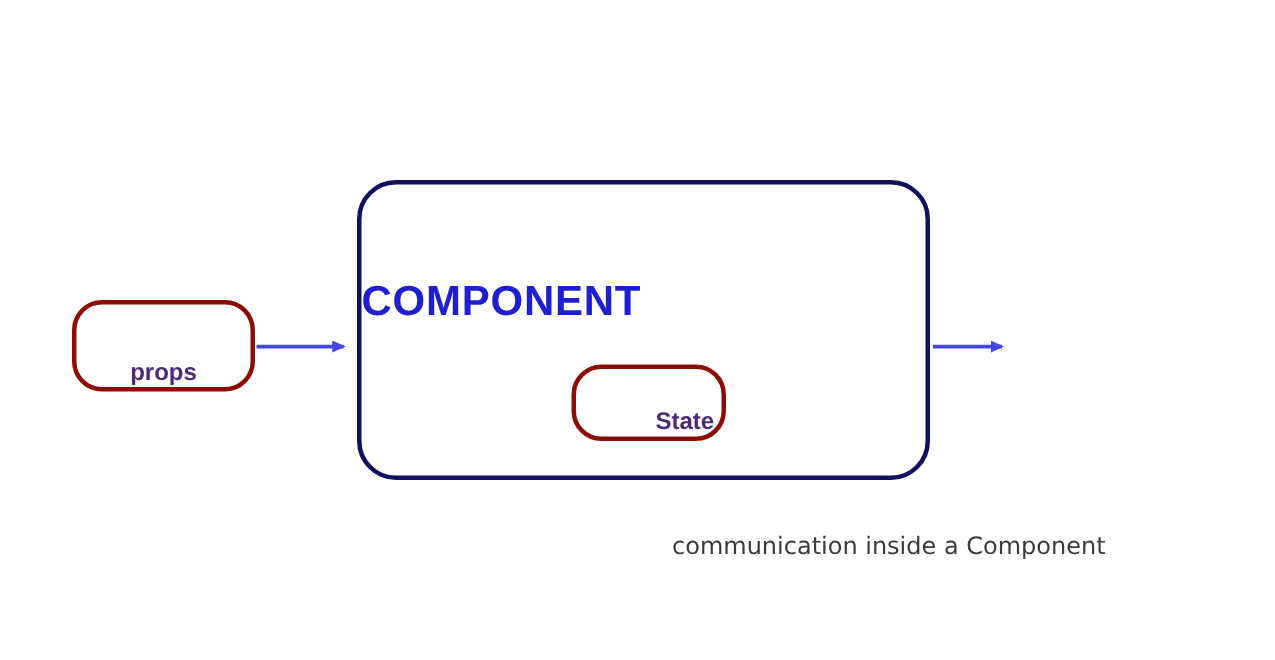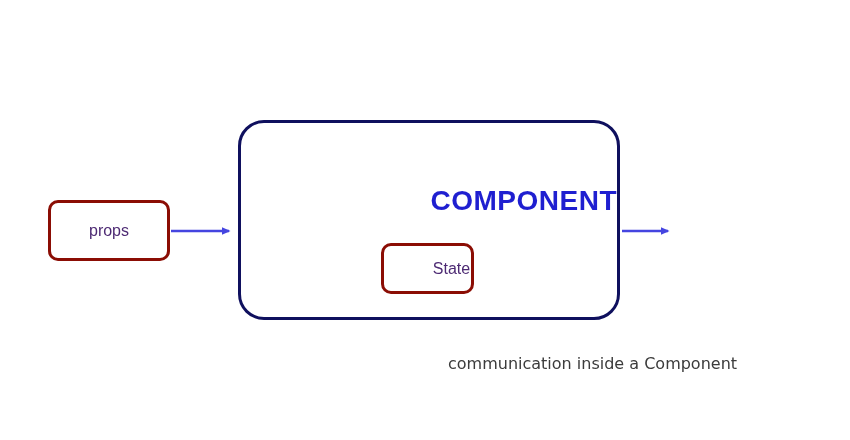--- a/index.html
+++ b/index.html
@@ -20,50 +20,51 @@
     position:relative;
     width:850px;
     height:440px;
     background:var(--background);
     overflow:hidden;
   }
   .node{
     position:absolute;
     box-sizing:border-box;
     border:3px solid var(--box-border-red);
-    border-radius:10px;
+    border-radius:20px;
     background:#fff;
     display:flex;
-    align-items:center;
+    align-items:flex-end;
     justify-content:center;
+    font-weight:bold;
   }
   .node .label{
     color:var(--node-label);
     font-size:16px;
   }
   .props-node{ left:48px; top:200px; width:122px; height:61px; }
   .dom-node{ left:678px; top:200px; width:122px; height:61px; }
   .component-node{
     position:absolute;
     box-sizing:border-box;
     left:238px; top:120px; width:382px; height:200px;
     border:3px solid var(--component-border);
     border-radius:26px;
     background:#fff;
   }
   .component-title{
     position:absolute;
     left:0; right:0; top:62px;
-    text-align:right;
+    text-align:left;
     font-size:28px;
     font-weight:bold;
     letter-spacing:0.5px;
     color:var(--component-title);
   }
-  .state-node{ left:140px; top:120px; width:93px; height:51px;padding-left:48px; }
+  .state-node{ left:140px; top:120px; width:103px; height:51px;padding-left:48px; }
   .arrow-layer{
     position:absolute;
     left:0; top:0; width:850px; height:440px;
     pointer-events:none;
   }
   .caption{
     position:absolute;
     left:448px; top:353px;
     font-family:"DejaVu Sans", sans-serif;
     font-size:16px;

